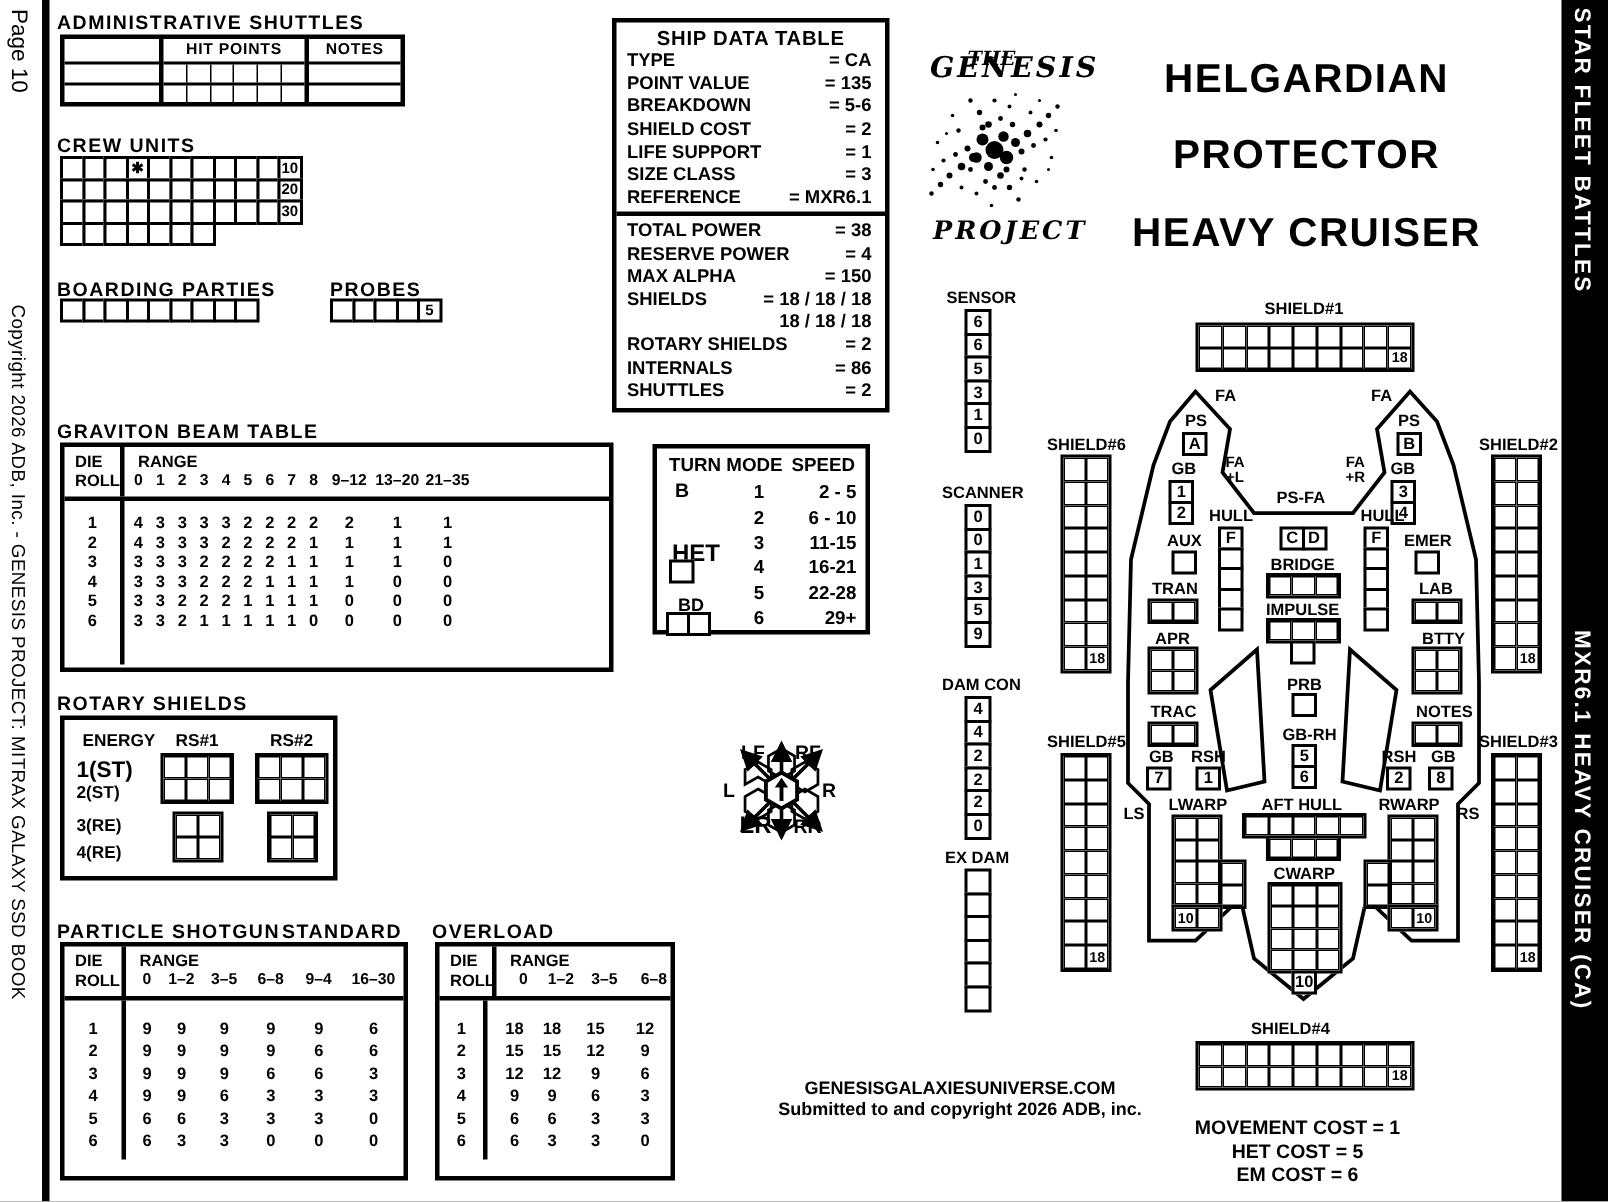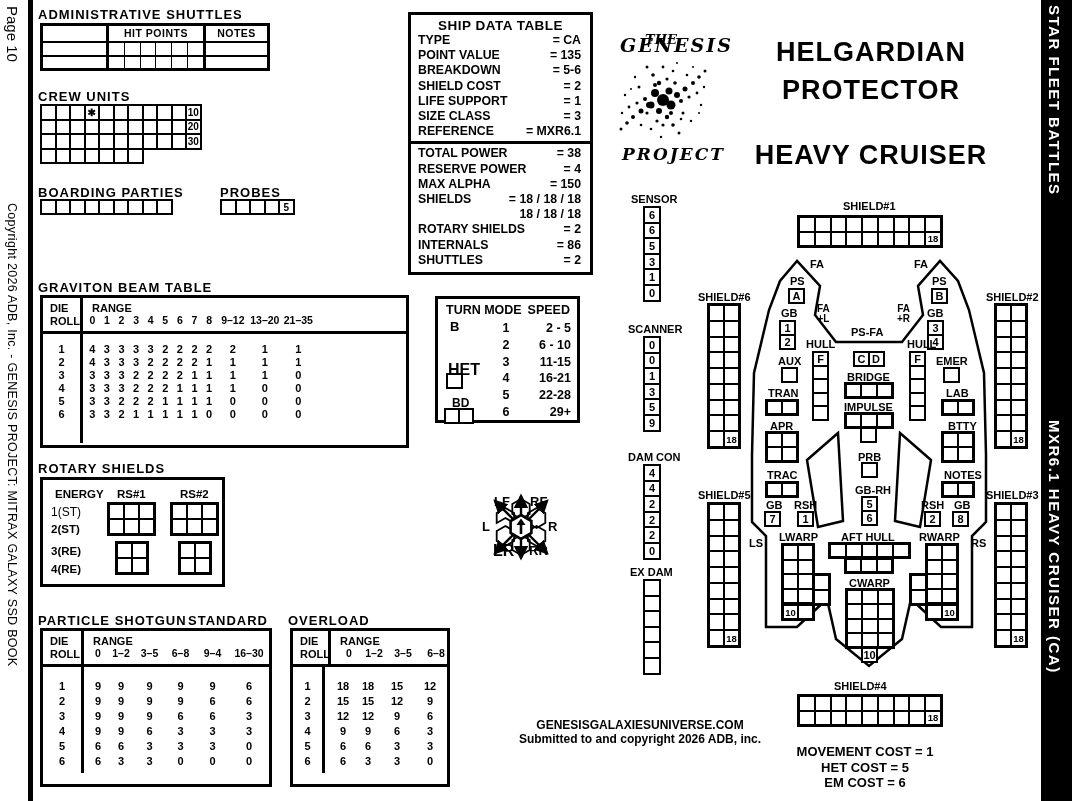--- a/index.html
+++ b/index.html
@@ -350,21 +350,21 @@
         <circle cx="48" cy="69" r="1.6"></circle>
         <circle cx="16" cy="33" r="1"></circle>
       <circle cx="84" cy="57" r="1"></circle>
         <circle cx="66" cy="63" r="1.3"></circle>
         <circle cx="78" cy="11" r="1"></circle>
     </g>
   </svg>
   <div class="logo-script" style="left:622px;top:144px;font-size:17px;letter-spacing:2px">PROJECT</div>
 
   <div class="big-title" style="top:37px">HELGARDIAN</div>
-  <div class="big-title" style="top:75px">PROTECTOR</div>
+  <div class="big-title" style="top:88px">PROTECTOR</div>
   <div class="big-title" style="top:140px">HEAVY CRUISER</div>
 
   <div class="sec-title" style="left:38px;top:280px">GRAVITON BEAM TABLE</div>
   <div class="wtable graviton">
     <div class="wt-head">
       <div class="wt-die-head">
           <div>DIE</div>
           <div>ROLL</div>
         </div>
       <div class="wt-range">
@@ -508,21 +508,21 @@
     <div class="abs" style="left:14px;top:97px;font-weight:bold;font-size:12px">BD</div>
     <div class="sbox" style="left:6px;top:109px;width:16px"></div>
     <div class="sbox" style="left:19.5px;top:109px;width:16px"></div>
   </div>
 
   <div class="sec-title" style="left:38px;top:461px">ROTARY SHIELDS</div>
   <div id="rotary-box" class="abs">
     <div class="abs" style="left:12px;top:8px;font-weight:bold;font-size:11.5px">ENERGY</div>
     <div class="abs" style="left:74px;top:8px;font-weight:bold;font-size:11.5px">RS#1</div>
     <div class="abs" style="left:137px;top:8px;font-weight:bold;font-size:11.5px">RS#2</div>
-    <div class="abs" style="left:8px;top:25px;font-weight:normal;font-size:12px">1(ST)</div>
+    <div class="abs" style="left:8px;top:25px;font-weight:bold;font-size:15px">1(ST)</div>
     <div class="abs" style="left:8px;top:43px;font-weight:bold;font-size:11.5px">2(ST)</div>
     <div class="abs" style="left:8px;top:65px;font-weight:bold;font-size:11.5px">3(RE)</div>
     <div class="abs" style="left:8px;top:83px;font-weight:bold;font-size:11.5px">4(RE)</div>
     <div class="bgrid" style="left: 64px; top: 22px; width: 49px; height: 34px; grid-template-columns: repeat(3, 1fr);">
         <div class="cell"></div>
         <div class="cell"></div>
         <div class="cell"></div>
         <div class="cell"></div>
         <div class="cell"></div>
         <div class="cell"></div>

